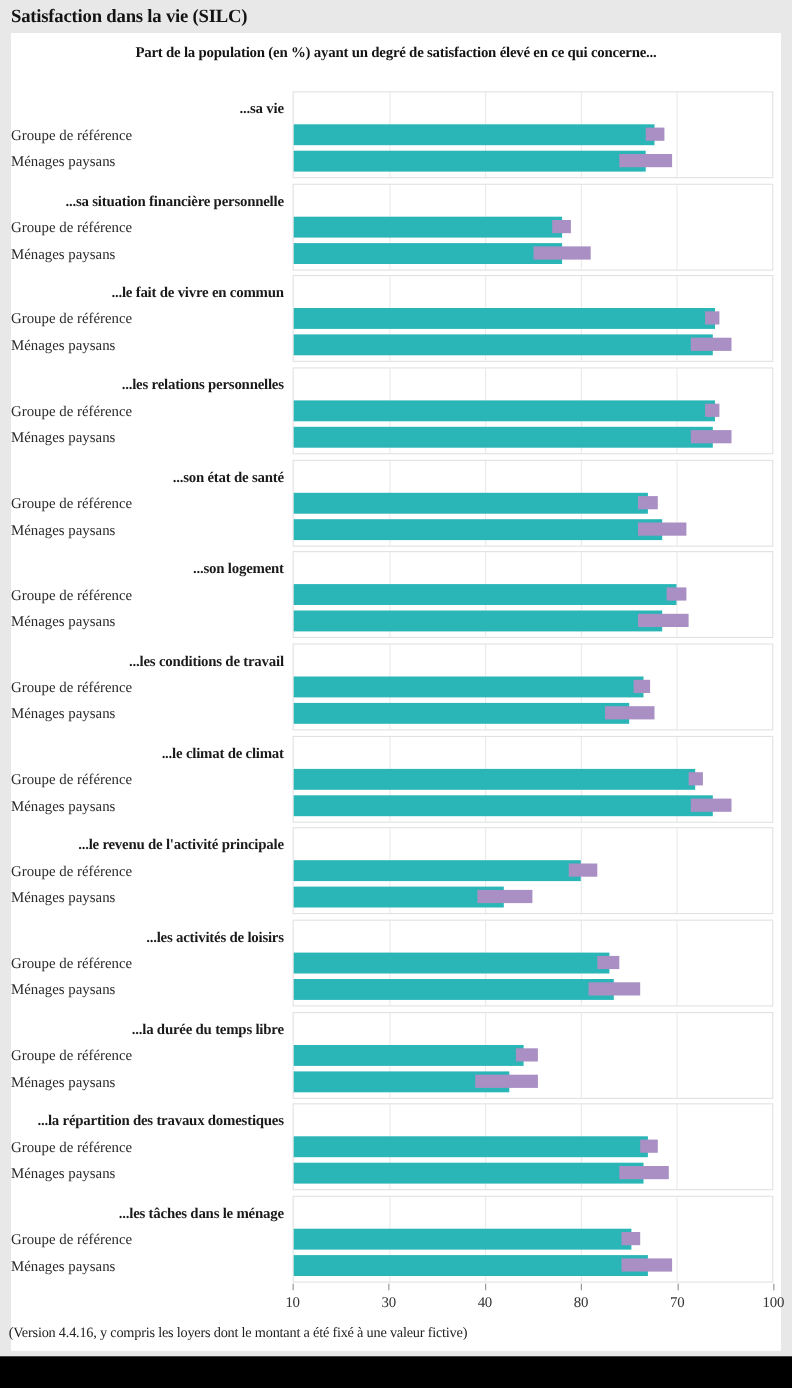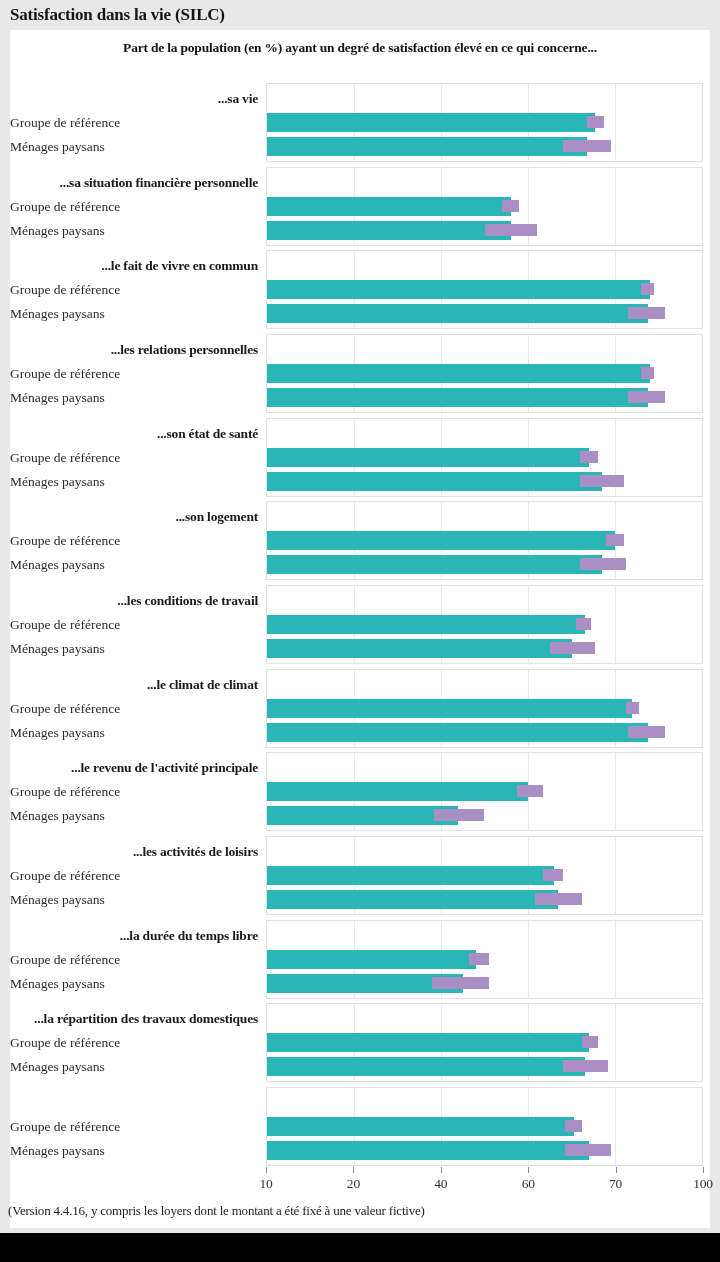--- a/index.html
+++ b/index.html
@@ -237,43 +237,44 @@
             <div class="gridline" style="left: 40%;"></div>
             <div class="gridline" style="left: 60%;"></div>
             <div class="gridline" style="left: 80%;"></div>
             <div class="bar b1" style="width: 74%; background: rgb(42, 181, 183);"></div>
             <div class="ci c1" style="left: 72.5%; width: 3.5%; background: rgb(169, 143, 196);"></div>
             <div class="bar b2" style="width: 73%; background: rgb(42, 181, 183);"></div>
             <div class="ci c2" style="left: 68%; width: 10.5%; background: rgb(169, 143, 196);"></div>
           </div>
         </div>
         <div class="facet" style="top: 1057px;">
+          <div class="cat-title">...les tâches dans le ménage</div>
           <div class="row-label r1">Groupe de référence</div>
           <div class="row-label r2">Ménages paysans</div>
           <div class="plot">
             <div class="gridline" style="left: 20%;"></div>
             <div class="gridline" style="left: 40%;"></div>
             <div class="gridline" style="left: 60%;"></div>
             <div class="gridline" style="left: 80%;"></div>
             <div class="bar b1" style="width: 70.5%; background: rgb(42, 181, 183);"></div>
             <div class="ci c1" style="left: 68.5%; width: 4%; background: rgb(169, 143, 196);"></div>
             <div class="bar b2" style="width: 74%; background: rgb(42, 181, 183);"></div>
             <div class="ci c2" style="left: 68.5%; width: 10.5%; background: rgb(169, 143, 196);"></div>
           </div>
         </div>
       </div>
     <div id="axis">
         <div class="axis-tick" style="left: 256px;"></div>
         <div class="axis-label" style="left: 234px;">10</div>
         <div class="axis-tick" style="left: 343.4px;"></div>
-        <div class="axis-label" style="left: 321.4px;">20</div>
+        <div class="axis-label" style="left: 321.4px;">30</div>
         <div class="axis-tick" style="left: 430.8px;"></div>
         <div class="axis-label" style="left: 408.8px;">40</div>
         <div class="axis-tick" style="left: 518.2px;"></div>
-        <div class="axis-label" style="left: 496.2px;">60</div>
+        <div class="axis-label" style="left: 496.2px;">80</div>
         <div class="axis-tick" style="left: 605.6px;"></div>
         <div class="axis-label" style="left: 583.6px;">70</div>
         <div class="axis-tick" style="left: 693px;"></div>
         <div class="axis-label" style="left: 671px;">100</div>
       </div>
     <div class="footnote">(Version 4.4.16, y compris les loyers dont le montant a été fixé à une valeur fictive)</div>
   </div>
 
   <div class="bottom-bar"></div>
 </div>

